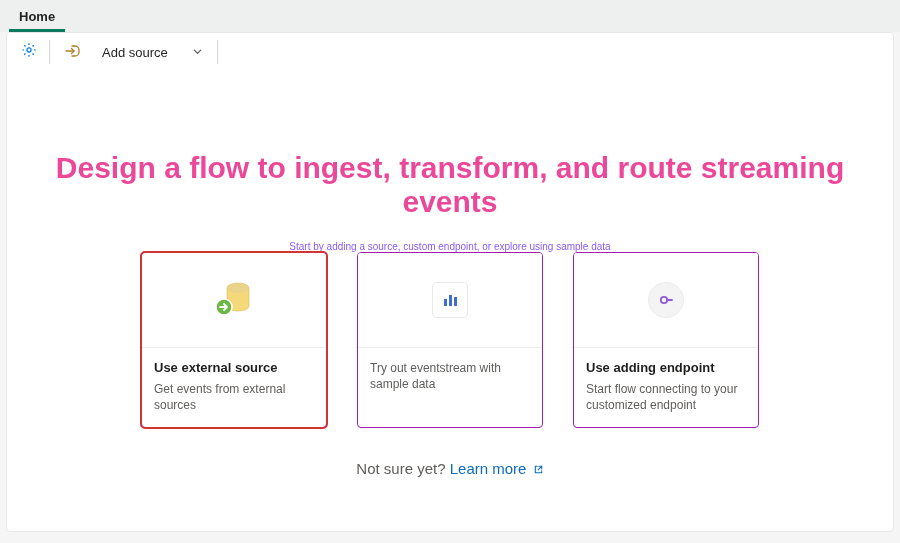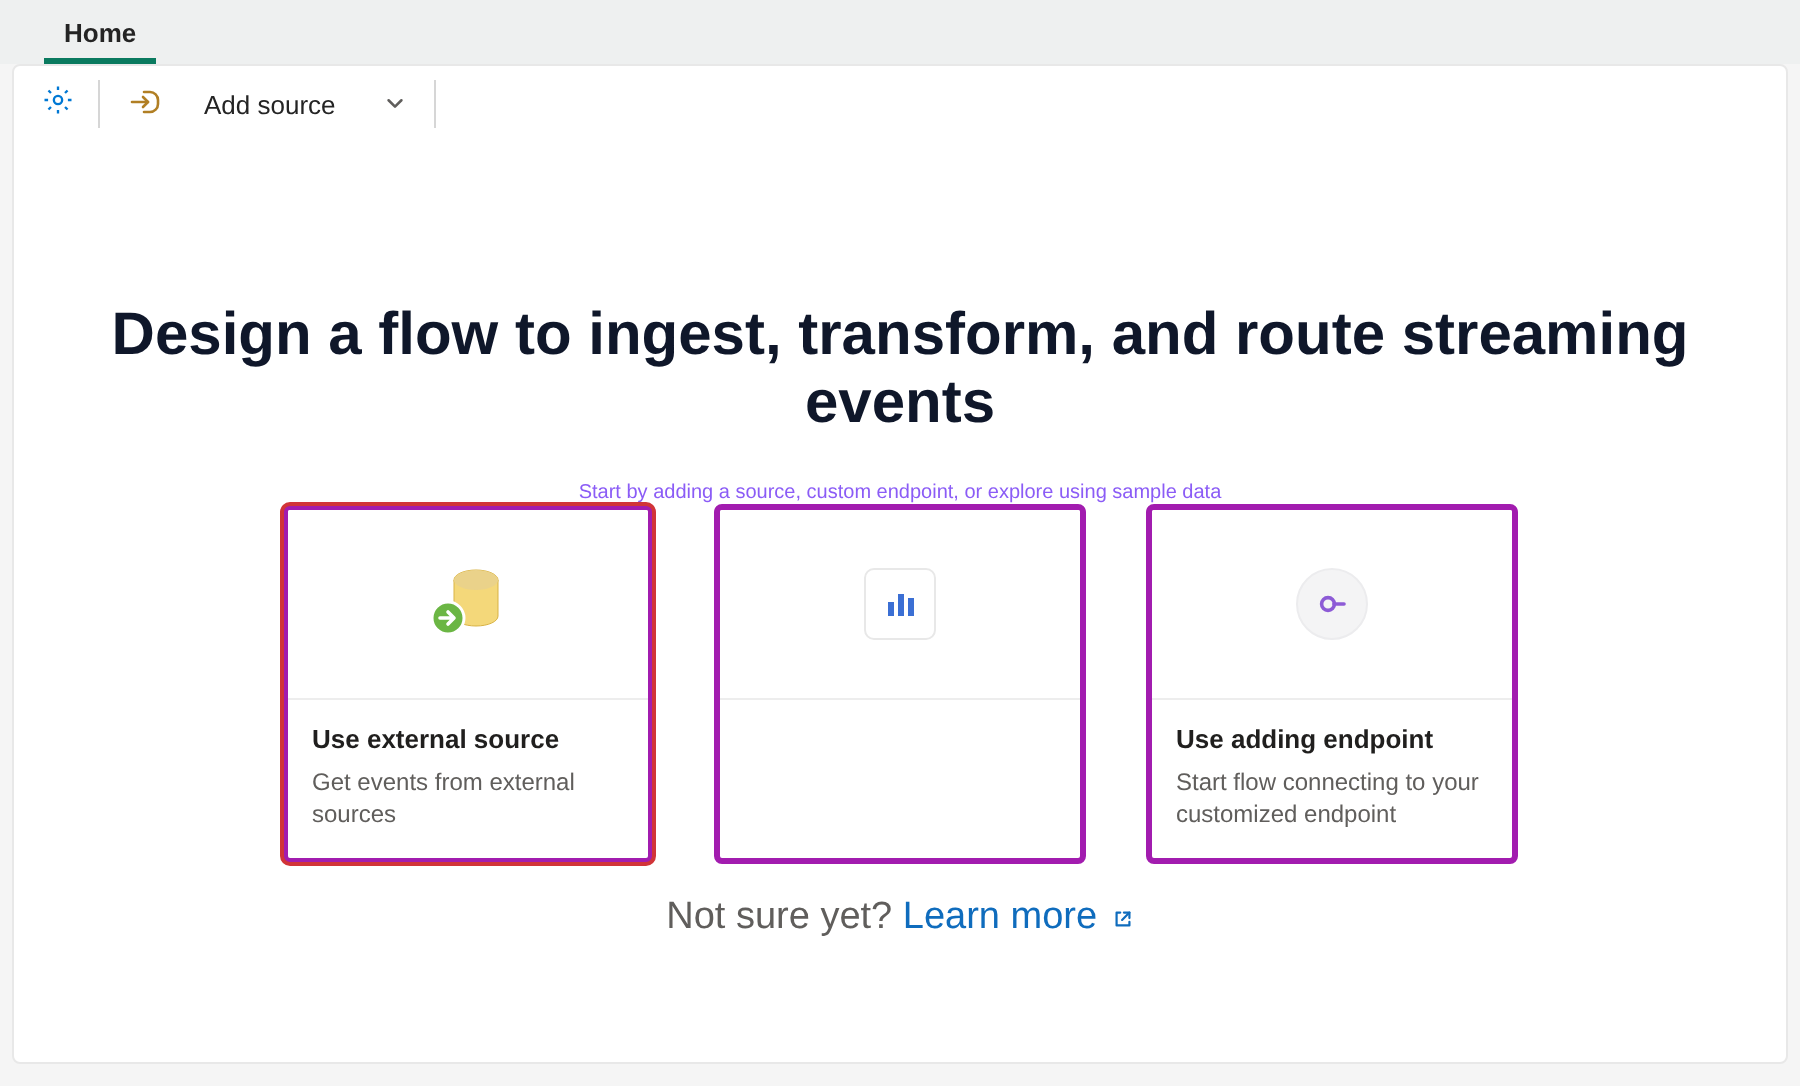--- a/index.html
+++ b/index.html
@@ -5,21 +5,21 @@
     * { box-sizing: border-box; margin: 0; padding: 0; }
     body {
       font-family: "Segoe UI", -apple-system, BlinkMacSystemFont, sans-serif;
       background: #f5f5f5;
       width: 900px;
       height: 543px;
       overflow: hidden;
     }
     .tab-bar {
       background: #eef0f0;
-      padding-left: 22px;
+      padding-left: 9px;
       display: flex;
       align-items: flex-end;
       height: 32px;
     }
     .tab {
       font-size: 13px;
       font-weight: 600;
       color: #242424;
       padding: 7px 10px 5px;
       border-bottom: 3px solid #0a7a5f;
@@ -68,35 +68,35 @@
       margin-left: 2px;
     }
     .main-area {
       min-height: 460px;
       padding-top: 80px;
       text-align: center;
     }
     .title {
       font-size: 30px;
       font-weight: 600;
-      color: #0f172a;
+      color: #ec4899;
       margin-bottom: 22px;
     }
     .subtitle {
       font-size: 10px;
       color: #8b5cf6;
     }
     .card-row {
       display: flex;
       justify-content: center;
       gap: 30px;
     }
     .option-card {
       width: 186px;
-      border: 3px solid #a21caf;
+      border: 1px solid #a21caf;
       border-radius: 4px;
       background: #fff;
       text-align: left;
       display: flex;
       flex-direction: column;
       cursor: pointer;
       overflow: hidden;
     }
     .option-card.highlighted {
       outline: 2px solid #d13438;
@@ -118,22 +118,22 @@
       font-weight: 600;
       color: #201f1e;
       margin-bottom: 6px;
     }
     .card-desc {
       font-size: 12px;
       color: #605e5c;
       line-height: 1.35;
     }
     .footer-hint {
-      margin-top: 16px;
-      font-size: 19px;
+      margin-top: 32px;
+      font-size: 15px;
       color: #605e5c;
     }
     .learn-link {
       color: #0f6cbd;
       text-decoration: none;
       cursor: pointer;
     }
     .ext-icon { margin-left: 2px; vertical-align: -1px; }
 
     
@@ -222,20 +222,21 @@
         <div class="card-image">
           <div class="icon-tile">
             <svg width="18" height="18" viewBox="0 0 18 18">
               <rect x="3" y="8" width="3" height="7" fill="#3b6fd4"></rect>
               <rect x="8" y="4" width="3" height="11" fill="#3b6fd4"></rect>
               <rect x="13" y="6" width="3" height="9" fill="#3b6fd4"></rect>
             </svg>
           </div>
         </div>
         <div class="card-body">
+          <div class="card-desc">Try out eventstream with sample data</div>
         </div>
       </div>
 
       <div class="option-card">
         <div class="card-image">
           <div class="endpoint-circle">
             <svg width="18" height="18" viewBox="0 0 18 18" fill="none" stroke="#8d5bd6" stroke-width="1.8" stroke-linecap="round">
               <circle cx="7" cy="9" r="3.2"></circle>
               <path d="M10 9h5"></path>
             </svg>

